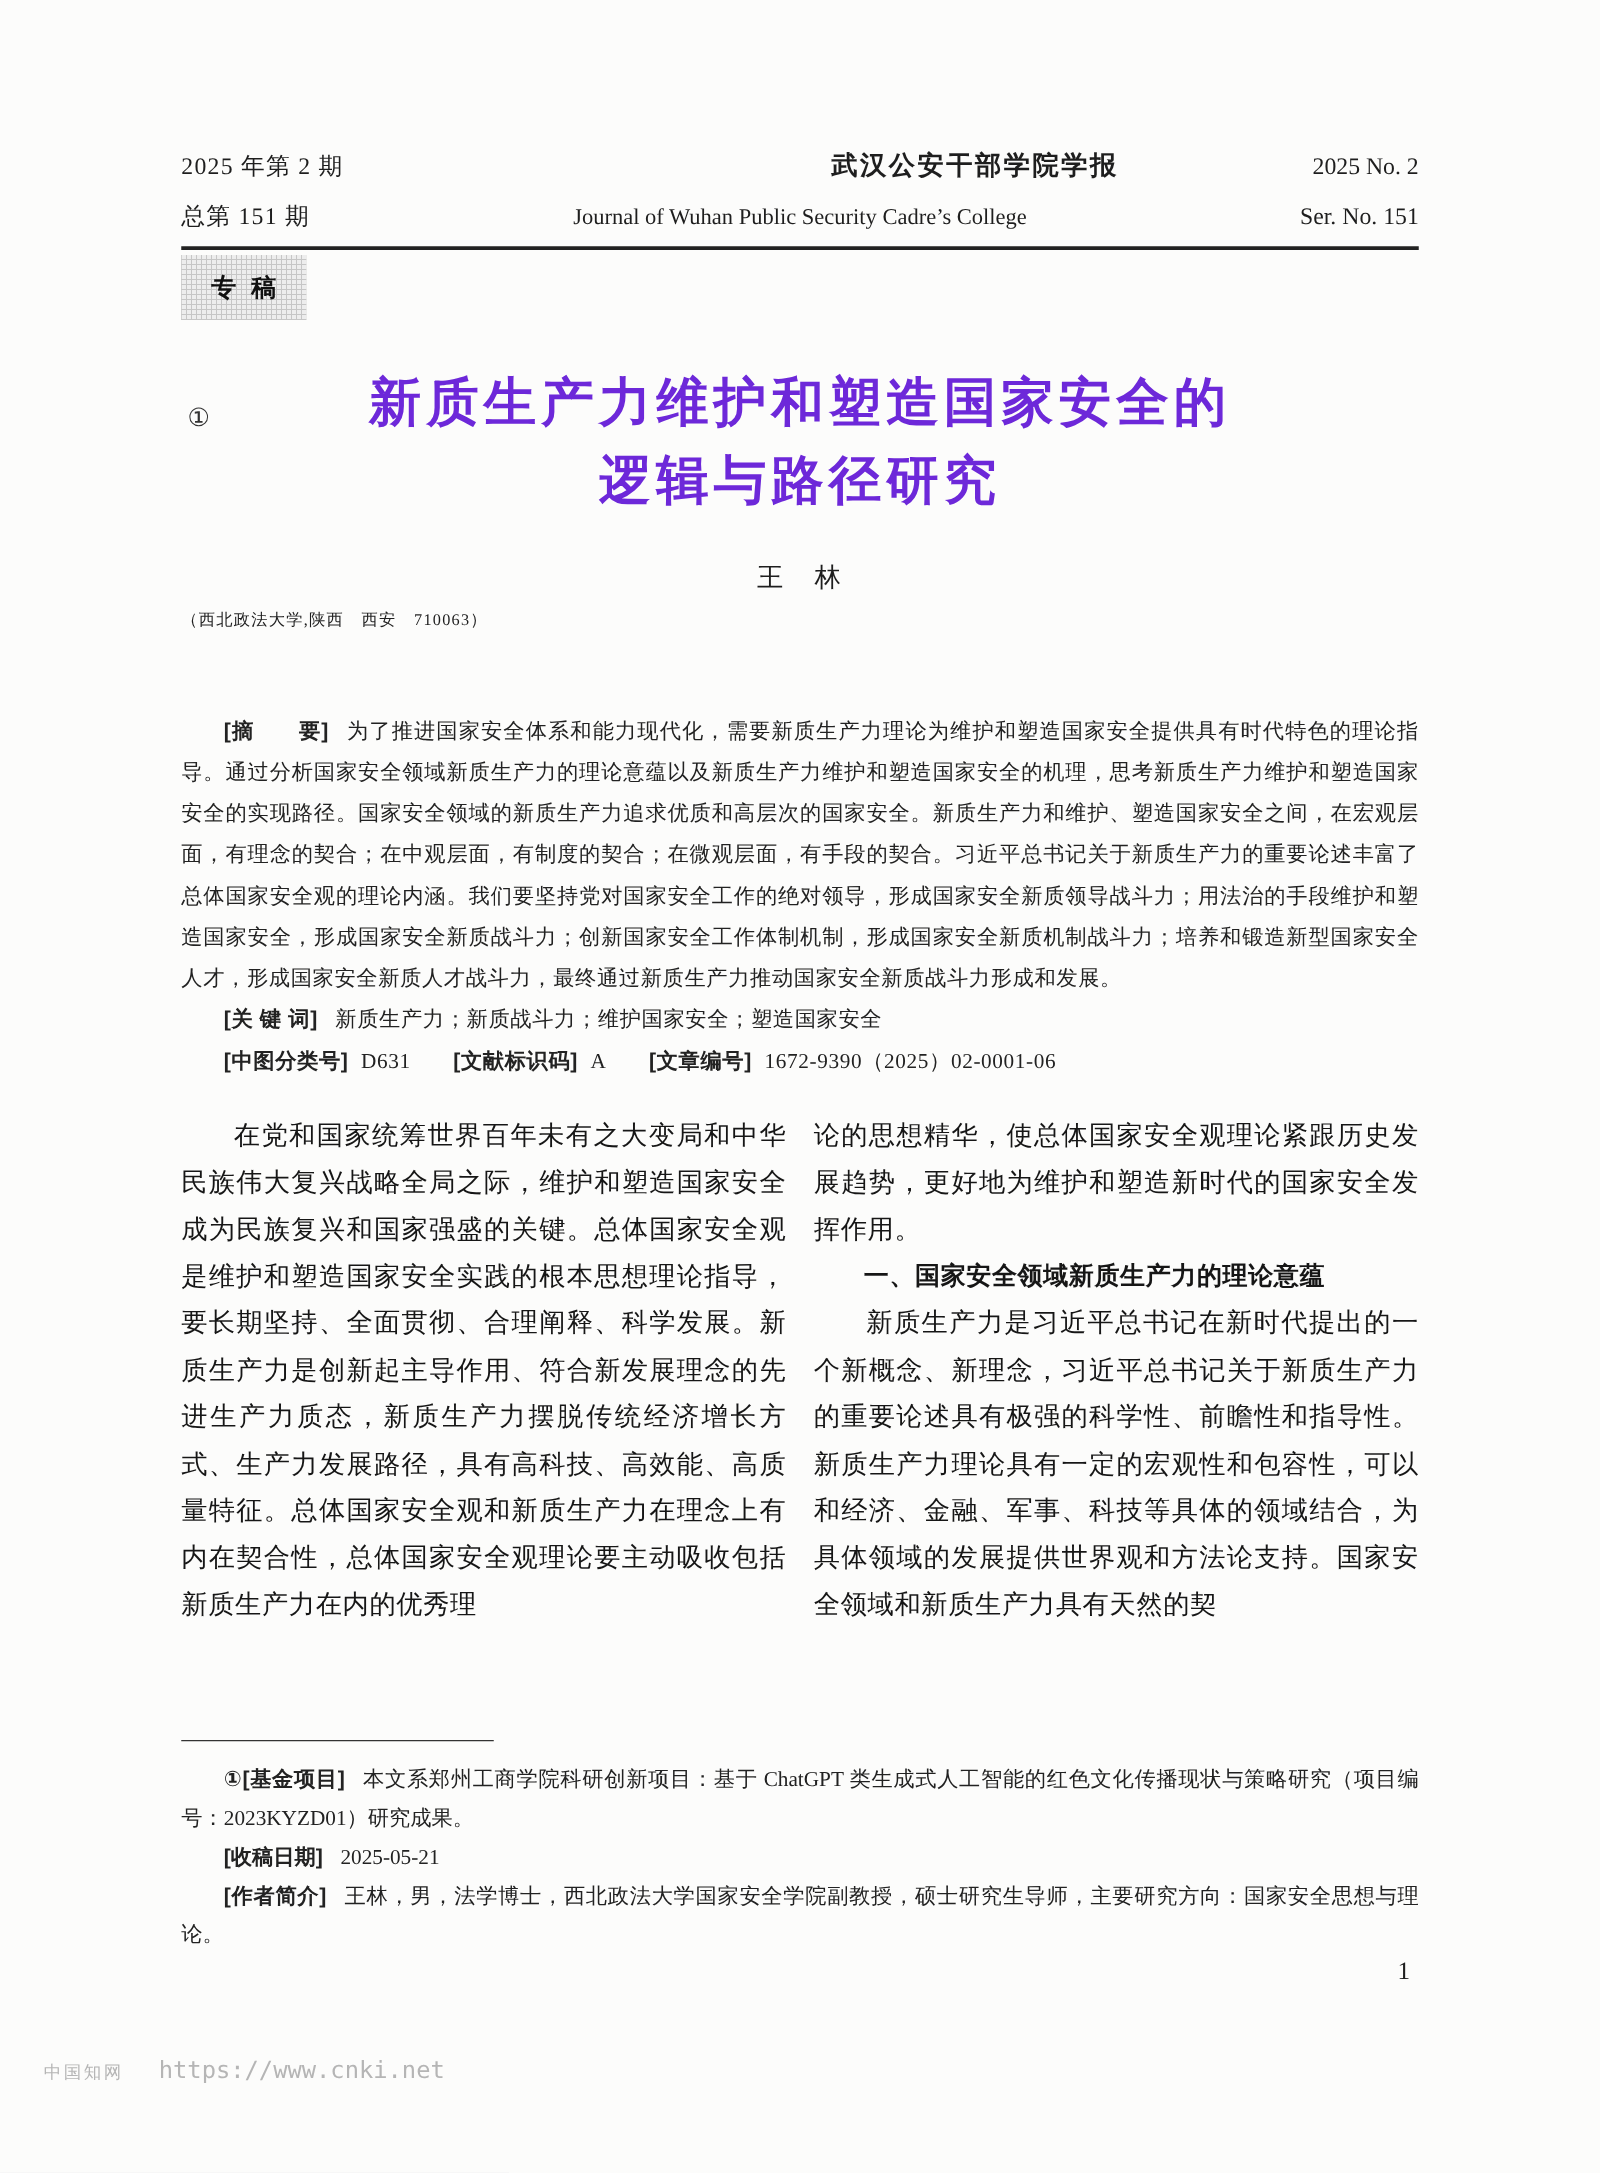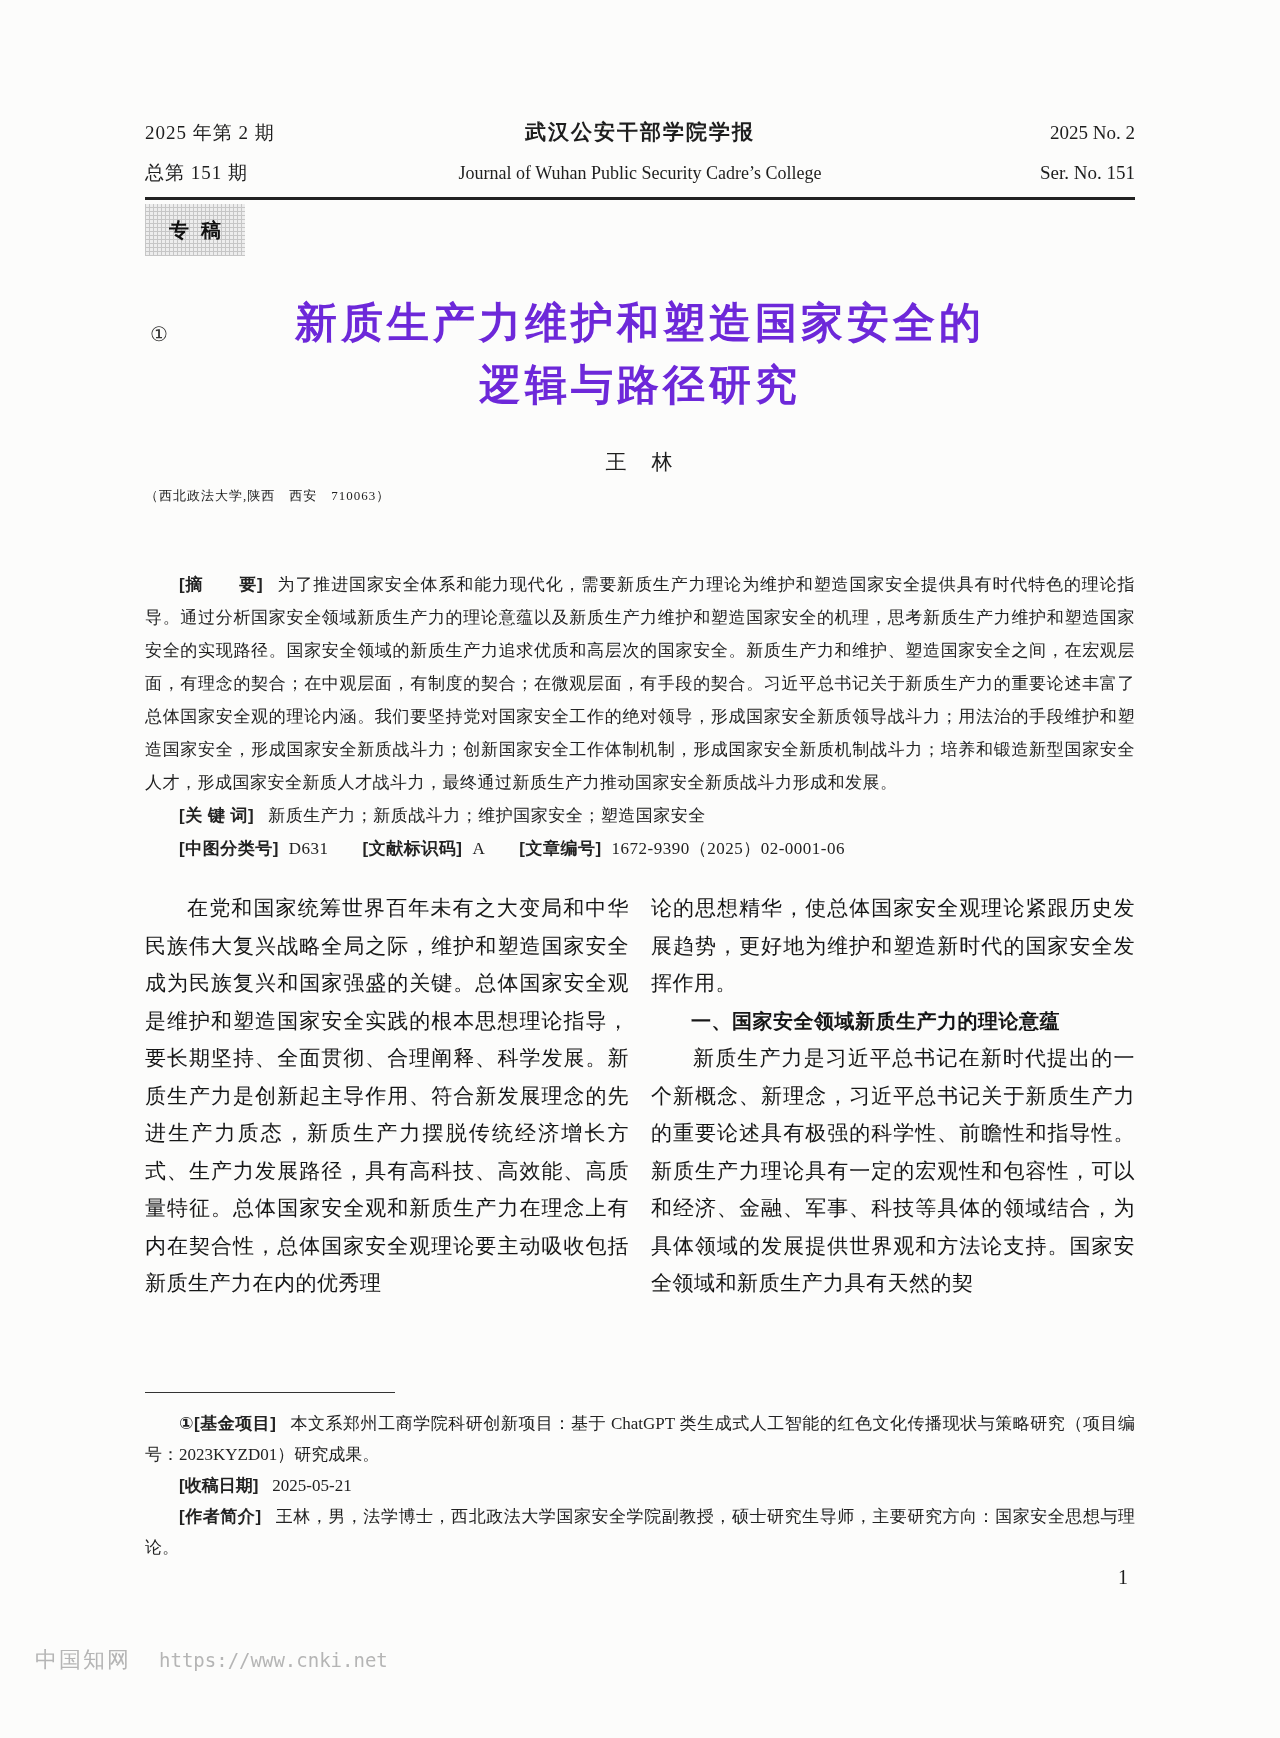--- a/index.html
+++ b/index.html
@@ -18,21 +18,21 @@
   
   .hdr-row{
     position:absolute;left:145px;width:990px;
     display:flex;justify-content:space-between;align-items:baseline;
   }
   .hdr-row1{top:118px;}
   .hdr-row2{top:160px;}
   .hdr-cell-left{width:240px;text-align:left;font-size:19px;letter-spacing:1px;}
   .hdr-cell-center{flex:1;text-align:center;}
   .hdr-cell-right{width:240px;text-align:right;font-size:19px;}
-  .journal-cn{font-size:21px;letter-spacing:2px;font-weight:600;font-family:"Liberation Serif",serif;}
+  .journal-cn{font-size:21px;letter-spacing:2px;font-weight:600;font-family:"Liberation Serif",serif;text-align:right;}
   .journal-en{font-size:18px;}
   .hdr-rule{
     position:absolute;left:145px;top:197px;width:990px;height:3px;
     background:#222;
   }
   .tag-box{
     position:absolute;left:145px;top:204px;width:100px;height:52px;
     background-color:#ededed;
     background-image:
       repeating-linear-gradient(0deg,#c6c6c6 0,#c6c6c6 1px,transparent 1px,transparent 4px),
@@ -102,21 +102,21 @@
   }
   .footnotes p{margin:0;}
   
   .page-number{
     position:absolute;right:152px;top:1566px;font-size:20px;
   }
   .watermark{
     position:absolute;left:35px;top:1645px;
     color:#b5b5b5;display:flex;align-items:baseline;gap:28px;
   }
-  .wm-cn{font-size:22px;letter-spacing:2px;font-weight:400;}
+  .wm-cn{font-size:14px;letter-spacing:2px;font-weight:400;}
   .wm-url{font-family:"DejaVu Sans Mono","Liberation Mono",monospace;font-size:19px;}
 </style>
 </head>
 <body>
 
 <div class="page">
 
   <div class="hdr-row hdr-row1">
     <div class="hdr-cell-left">2025 年第 2 期</div>
     <div class="hdr-cell-center journal-cn">武汉公安干部学院学报</div>

